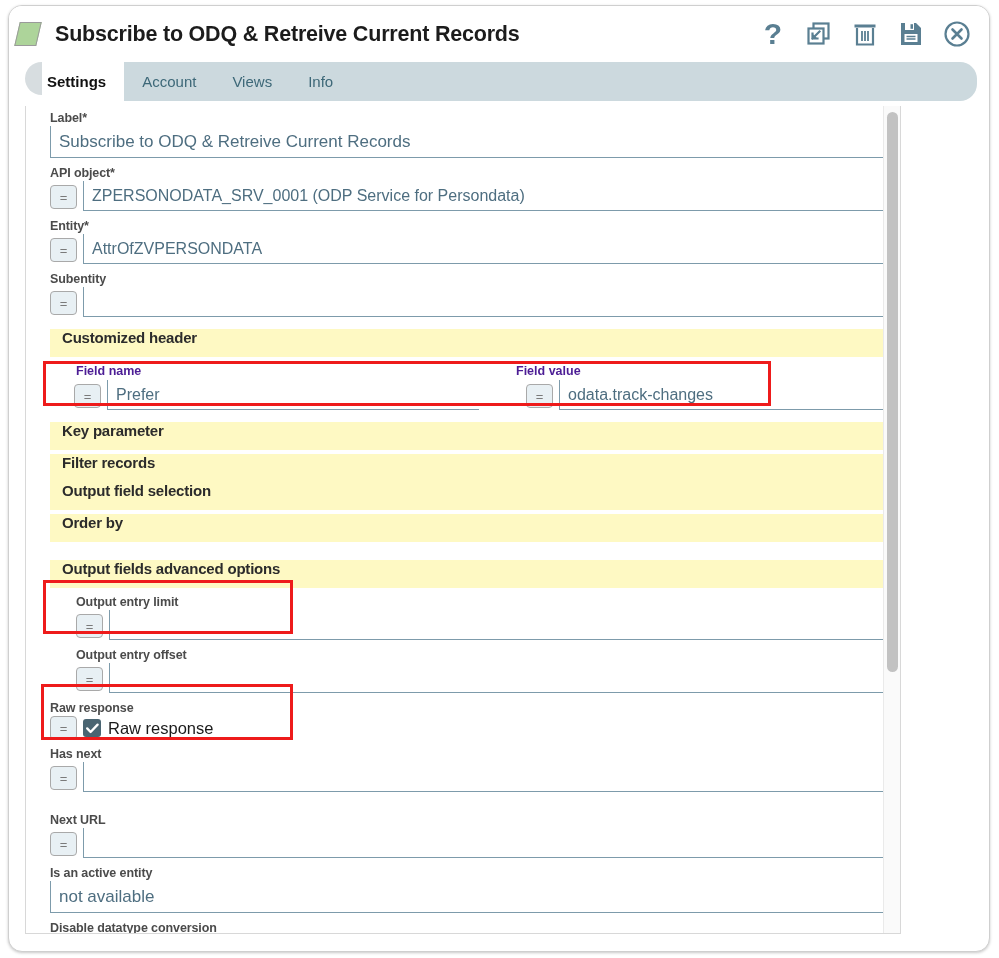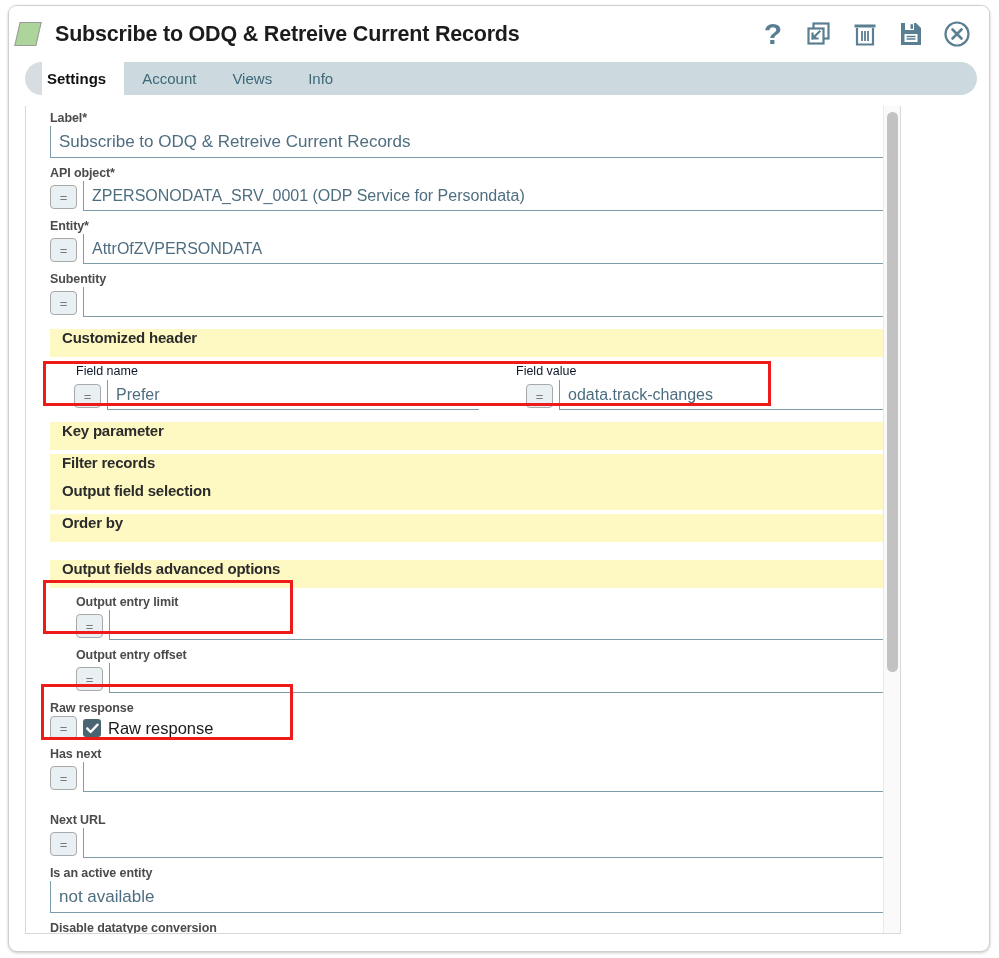--- a/index.html
+++ b/index.html
@@ -9,21 +9,21 @@
     background: #ffffff;
     font-family: "Liberation Sans", sans-serif;
     overflow: hidden;
   }
   .window {
     position: absolute;
     left: 8px; top: 5px;
     width: 982px; height: 947px;
     background: #ffffff;
     border: 1px solid #cfcfcf;
-    border-radius: 9px;
+    border-radius: 14px;
     box-shadow: 0 1px 3px rgba(0,0,0,0.22);
     overflow: hidden;
   }
 
   
   .titlebar {
     position: relative;
     height: 56px;
     display: flex;
     align-items: center;
@@ -76,21 +76,21 @@
   
   .tabbar-wrap {
     position: relative;
     height: 33px;
     margin: 0 12px 0 16px;
   }
   .tabbar {
     position: absolute;
     left: 0; top: 0;
     right: 0;
-    height: 33px;
+    height: 39px;
     background: #ccd9de;
     border-radius: 17px;
     display: flex;
     align-items: stretch;
   }
   .tab {
     display: flex;
     align-items: center;
     padding: 0 18px;
     font-size: 15px;
@@ -227,22 +227,22 @@
     font-size: 21px;
     line-height: 1;
     cursor: pointer;
     padding-left: 2px;
   }
 
   .subhead {
     display: flex;
     padding-left: 50px;
     font-size: 12.5px;
-    font-weight: normal;
-    color: #0f172a;
+    font-weight: bold;
+    color: #4c1d95;
     line-height: 16px;
   }
   .subhead .c1 { width: 440px; }
 
   .pairrow {
     display: flex;
     align-items: flex-end;
     padding-left: 48px;
     gap: 0;
   }

